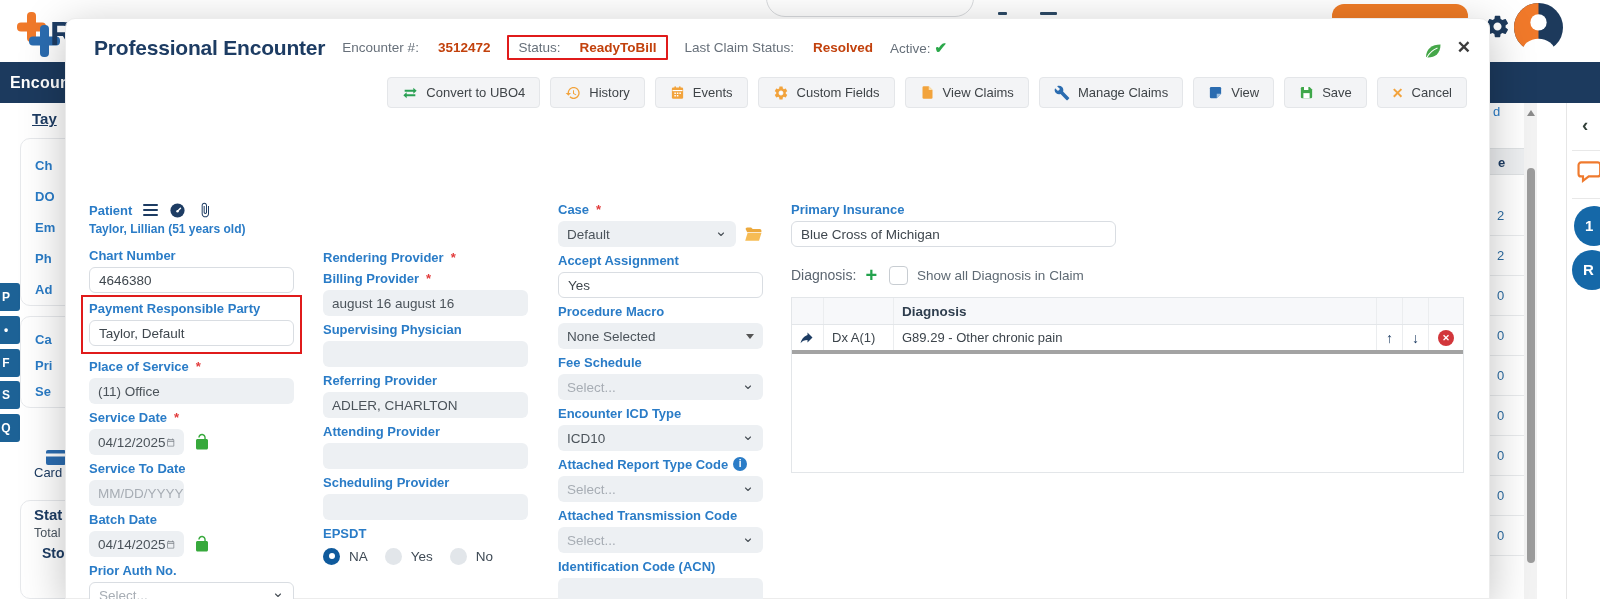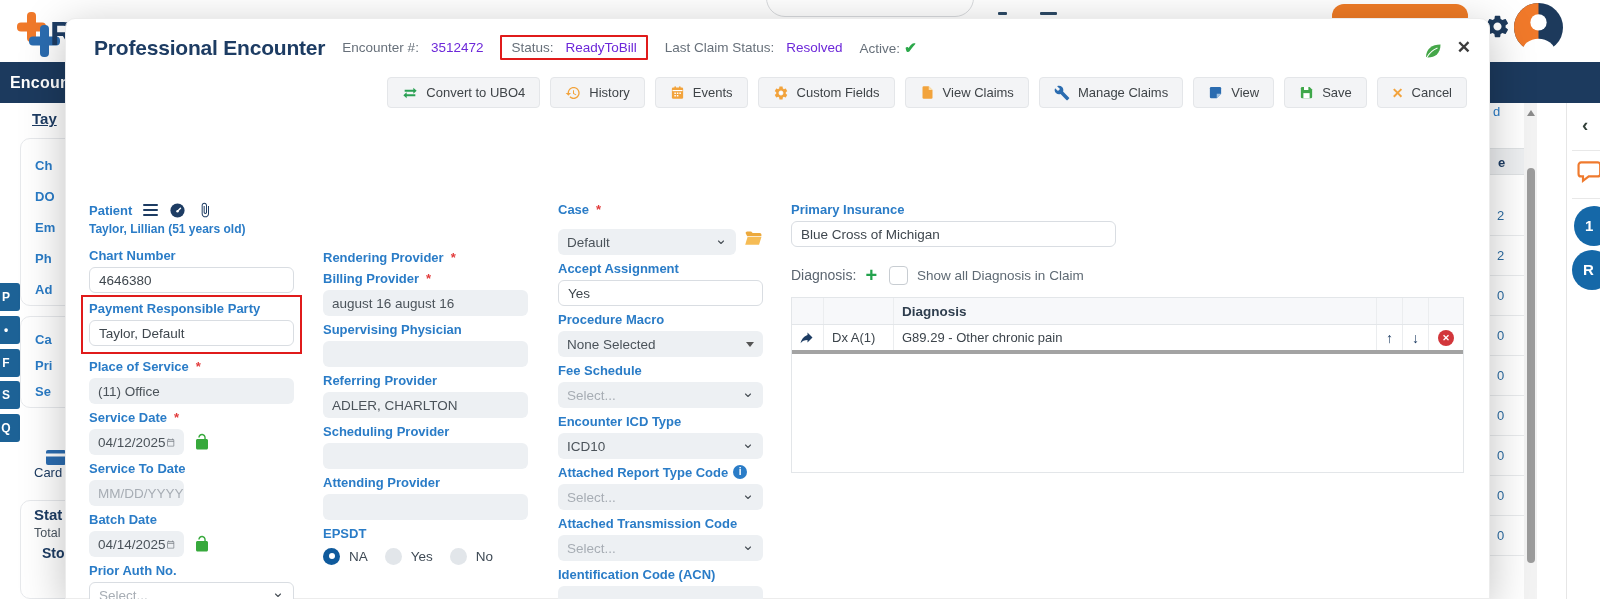--- a/index.html
+++ b/index.html
@@ -38,21 +38,21 @@
   .dock-chev { position:absolute; left:1582px; top:114px; font-size:19px; font-weight:700; color:#33413a; }
   .dock-div { position:absolute; left:1572px; width:28px; border-top:1px solid #e8e8e8; }
   .dock-bubble { position:absolute; left:1576px; top:158px; width:28px; height:28px; }
   .dock-circ { position:absolute; width:40px; height:40px; border-radius:50%; background:#1568a8; color:#fff; font-size:15px; font-weight:700; line-height:40px; padding-left:11px; }
 
   
   .modal { position:absolute; left:65px; top:18px; width:1425px; height:581px; background:#fff; border:1px solid #ececec; border-radius:10px 10px 0 0; box-shadow:0 10px 45px rgba(0,0,0,.25); }
   .m-head { display:flex; align-items:center; gap:17px; padding:16px 20px 0 28px; }
   .m-title { font-size:21px; font-weight:700; color:#1d3c63; letter-spacing:-.2px; }
   .meta { font-size:13.5px; color:#67707a; white-space:nowrap; }
-  .meta b { color:#6d28d9; font-weight:400; margin-left:12px; }
+  .meta b { color:#c2410c; font-weight:700; margin-left:19px; }
   .status-box { border:2px solid #e01b1b; padding:3px 9px; border-radius:1px; }
   .check { color:#2ba84a; font-weight:700; font-size:15px; margin-left:4px; }
   .leaf-btn { position:absolute; right:46px; top:22px; width:20px; height:20px; cursor:pointer; }
   .close-x { position:absolute; right:18px; top:18px; font-size:17px; font-weight:700; color:#3c3c3c; cursor:pointer; }
 
   .toolbar { display:flex; justify-content:flex-end; gap:10px; margin-top:17px; padding-right:22px; }
   .tbtn { display:inline-flex; align-items:center; gap:8px; height:31px; padding:0 14px; background:#f3f4f6; border:1px solid #e4e6e9; border-radius:4px; font-size:13px; font-weight:500; color:#3f4448; font-family:"Liberation Sans",sans-serif; cursor:pointer; white-space:nowrap; }
   .tbtn svg { flex:none; }
   .cancel-glyph { color:#f2a33c; font-weight:800; font-size:14px; }
 
@@ -82,21 +82,21 @@
   .daterow { display:flex; align-items:center; gap:9px; }
   .ctl.date { width:95px; justify-content:space-between; }
 
   .radiorow { display:flex; align-items:center; gap:9px; height:22px; margin-top:3px; }
   .rdo { width:17px; height:17px; border-radius:50%; background:#e2e6ea; position:relative; cursor:pointer; flex:none; }
   .rdo.on { background:#0f5a9c; }
   .rdo.on::after { content:""; position:absolute; left:5.5px; top:5.5px; width:6px; height:6px; border-radius:50%; background:#fff; }
   .rlab { font-size:13.5px; color:#3f4a55; margin-right:8px; }
 
   .caserow { display:flex; align-items:center; gap:8px; }
-  .caserow .ctl { flex:1;margin-top:8px; }
+  .caserow .ctl { flex:1; }
   .info-i { width:14px; height:14px; border-radius:50%; background:#2a7cc7; color:#fff; font-size:10px; font-weight:700; text-align:center; line-height:14px; flex:none; }
   .info-i::after { content:"i"; }
 
   .ins-ctl { width:325px; }
   .diagrow { display:flex; align-items:center; gap:9px; margin-top:17px; height:22px; }
   .diag-lbl { font-size:14px; color:#5b6570; }
   .plus { color:#23a24d; font-size:20px; font-weight:800; line-height:18px; cursor:pointer; }
   .cbx { width:19px; height:19px; background:#fff; border:1.5px solid #c8cdd2; border-radius:4px; cursor:pointer; margin-left:3px; }
   .showall { font-size:13.5px; color:#5f6a74; }
 
@@ -395,25 +395,25 @@
         </div>
         <div class="fgroup">
           <div class="flabel">Supervising Physician</div>
           <div class="ctl gray"></div>
         </div>
         <div class="fgroup">
           <div class="flabel">Referring Provider</div>
           <div class="ctl gray">ADLER, CHARLTON</div>
         </div>
         <div class="fgroup">
+          <div class="flabel">Attending Provider</div>
+          <div class="ctl gray"></div>
+        </div>
+        <div class="fgroup">
           <div class="flabel">Scheduling Provider</div>
-          <div class="ctl gray"></div>
-        </div>
-        <div class="fgroup">
-          <div class="flabel">Attending Provider</div>
           <div class="ctl gray"></div>
         </div>
         <div class="fgroup">
           <div class="flabel">EPSDT</div>
           <div class="radiorow">
             <span class="rdo on"></span>
             <span class="rlab">NA</span>
             <span class="rdo"></span>
             <span class="rlab">Yes</span>
             <span class="rdo"></span>

